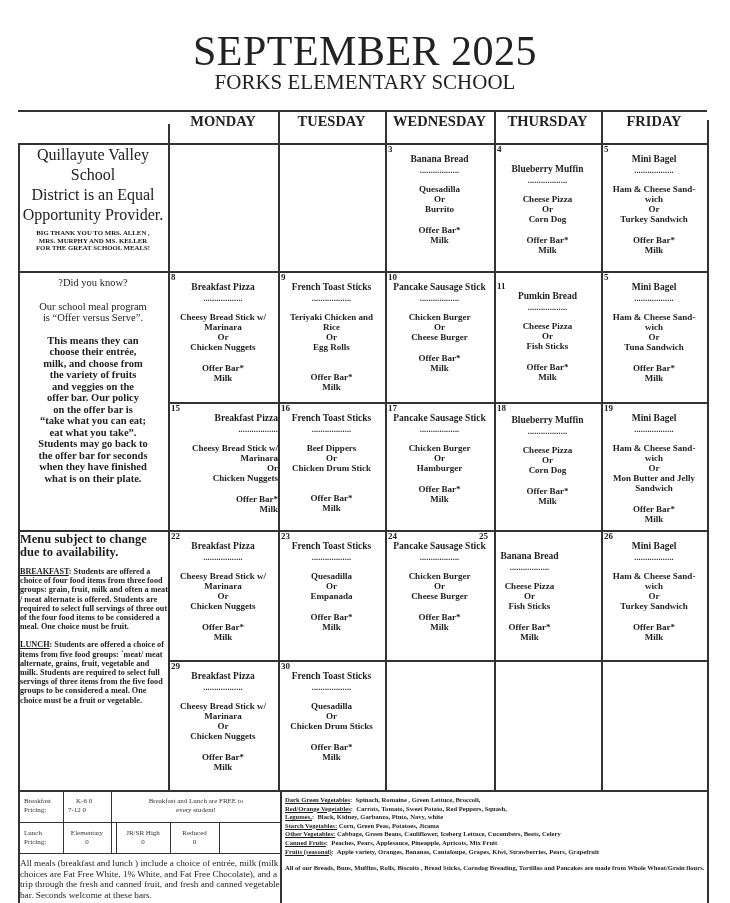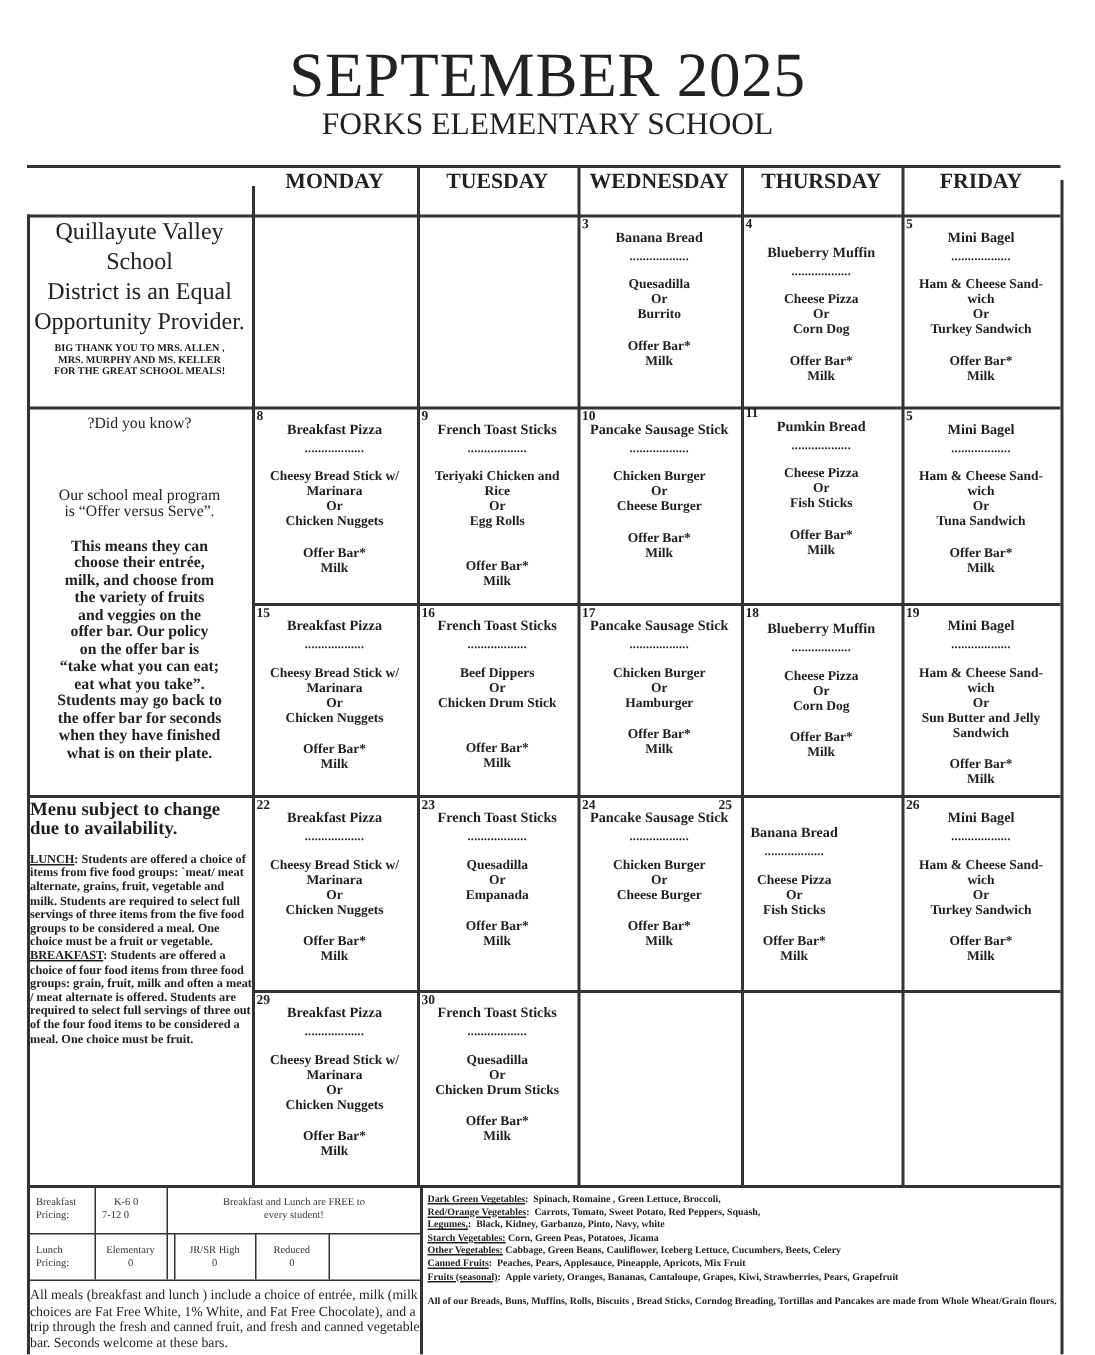--- a/index.html
+++ b/index.html
@@ -79,43 +79,43 @@
   <div class="big">Opportunity Provider.</div>
   <div class="small">
     <div>BIG THANK YOU TO MRS. ALLEN ,</div>
     <div>MRS. MURPHY AND MS. KELLER</div>
     <div>FOR THE GREAT SCHOOL MEALS!</div>
   </div>
 </div>
 
 <div class="didyou">
   <div style="margin-top:6px;">?Did you know?</div>
-  <div style="margin-top:36px;">Our school meal program</div>
+  <div style="margin-top:12px;">Our school meal program</div>
   <div>is  “Offer versus Serve”.</div>
   <div style="margin-top:11px;font-weight:bold;">
     <div>This means they can</div>
     <div>choose their entrée,</div>
     <div>milk, and choose from</div>
     <div>the variety of fruits</div>
     <div>and veggies on the</div>
     <div>offer bar.  Our policy</div>
     <div>on the offer bar is</div>
     <div>“take what you can eat;</div>
     <div>eat what you take”.</div>
     <div>Students may go back to</div>
     <div>the offer bar for seconds</div>
     <div>when they have finished</div>
     <div>what is on their plate.</div>
   </div>
 </div>
 
 <div class="policy">
   <div class="head">Menu subject to change due to availability.</div>
+  <div><u>BREAKFAST</u><span>: Students are  offered a choice of four food items from three food groups: grain, fruit, milk and often a meat / meat alternate is offered. Students are required  to select full servings of three out of the four food items to be considered a meal. One choice must be fruit.</span></div>
   <div style="margin-top:9px;"><u>LUNCH</u><span>: Students are offered a choice of items from five food groups: `meat/ meat alternate, grains, fruit, vegetable and milk. Students are required to select full servings of three items from the five food groups to be considered a meal. One choice must be a fruit or vegetable.</span></div>
-  <div><u>BREAKFAST</u><span>: Students are  offered a choice of four food items from three food groups: grain, fruit, milk and often a meat / meat alternate is offered. Students are required  to select full servings of three out of the four food items to be considered a meal. One choice must be fruit.</span></div>
 </div>
 
 <div id="cells">
     <div class="cell" style="left: 385px; top: 143px; width: 109px; height: 128px;">
       <span class="dnum">3</span>
       <span class="bfast" style="margin-top:11px">Banana Bread</span>
       <span class="dots">..................</span>
       <span class="lunch">
         <span style="display:block">Quesadilla</span>
         <span style="display:block">Or</span>
@@ -192,21 +192,21 @@
       <span class="lunch">
         <span style="display:block">Chicken Burger</span>
         <span style="display:block">Or</span>
         <span style="display:block">Cheese Burger</span>
       </span>
       <span class="offer" style="margin-top:11px">
         <span style="display:block">Offer Bar*</span>
         <span style="display:block">Milk</span>
       </span>
     </div>
-    <div class="cell" style="left: 494px; top: 269px; width: 107px; height: 131px;">
+    <div class="cell" style="left: 494px; top: 280px; width: 107px; height: 131px;">
       <span class="dnum">11</span>
       <span class="bfast" style="margin-top:11px">Pumkin Bread</span>
       <span class="dots">..................</span>
       <span class="lunch">
         <span style="display:block">Cheese Pizza</span>
         <span style="display:block">Or</span>
         <span style="display:block">Fish Sticks</span>
       </span>
       <span class="offer" style="margin-top:11px">
         <span style="display:block">Offer Bar*</span>
@@ -221,21 +221,21 @@
         <span style="display:block">Ham &amp; Cheese Sand-</span>
         <span style="display:block">wich</span>
         <span style="display:block">Or</span>
         <span style="display:block">Tuna Sandwich</span>
       </span>
       <span class="offer" style="margin-top:11px">
         <span style="display:block">Offer Bar*</span>
         <span style="display:block">Milk</span>
       </span>
     </div>
-    <div class="cell" style="left: 168px; top: 402px; width: 110px; height: 128px;">
+    <div class="cell" style="left: 168px; top: 402px; width: 110px; height: 128px; text-align: right;">
       <span class="dnum">15</span>
       <span class="bfast" style="margin-top:11px">Breakfast Pizza</span>
       <span class="dots">..................</span>
       <span class="lunch">
         <span style="display:block">Cheesy Bread Stick w/</span>
         <span style="display:block">Marinara</span>
         <span style="display:block">Or</span>
         <span style="display:block">Chicken Nuggets</span>
       </span>
       <span class="offer" style="margin-top:11px">
@@ -286,21 +286,21 @@
       </span>
     </div>
     <div class="cell" style="left: 601px; top: 402px; width: 106px; height: 128px;">
       <span class="dnum">19</span>
       <span class="bfast" style="margin-top:11px">Mini Bagel</span>
       <span class="dots">..................</span>
       <span class="lunch">
         <span style="display:block">Ham &amp; Cheese Sand-</span>
         <span style="display:block">wich</span>
         <span style="display:block">Or</span>
-        <span style="display:block">Sun Butter and Jelly</span>
+        <span style="display:block">Mon Butter and Jelly</span>
         <span style="display:block">Sandwich</span>
       </span>
       <span class="offer" style="margin-top:11px">
         <span style="display:block">Offer Bar*</span>
         <span style="display:block">Milk</span>
       </span>
     </div>
     <div class="cell" style="left: 168px; top: 530px; width: 110px; height: 130px;">
       <span class="dnum">22</span>
       <span class="bfast" style="margin-top:11px">Breakfast Pizza</span>

